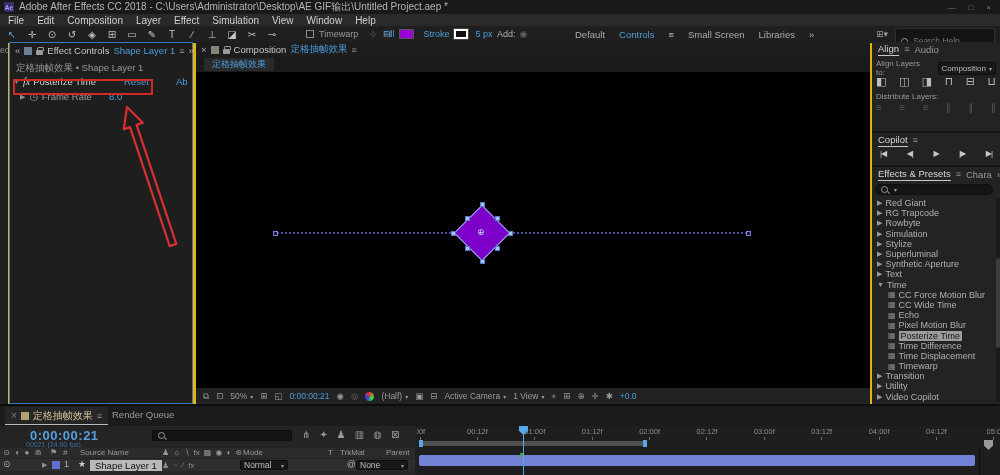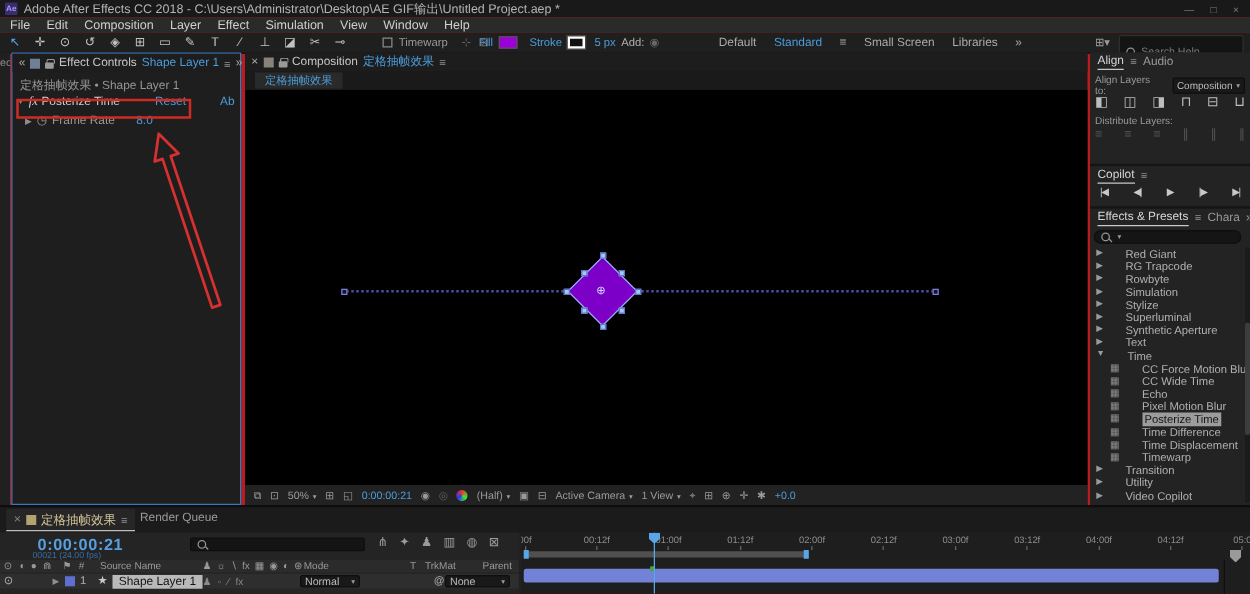--- a/index.html
+++ b/index.html
@@ -1,17 +1,17 @@
 <!DOCTYPE html>
 <html><head>
 <meta charset="utf-8">
 <style>
 *{margin:0;padding:0;box-sizing:border-box}
 html,body{background:#000}
-#app{position:relative;width:1000px;height:475px;background:#b91c1c;overflow:hidden;
+#app{position:relative;width:1000px;height:475px;background:#eab308;overflow:hidden;
      font-family:"Liberation Sans","DejaVu Sans",sans-serif;color:#b8b8b8;font-size:10px}
 .blue{color:#4b9ddb}
 .dim{color:#666}
 .grip{color:#8f8f8f;font-size:9px}
 .caret{font-size:6px;color:#9a9a9a;margin-left:3px}
 
 
 #titlebar{position:absolute;left:0;top:0;width:100%;height:14px;background:#191919;
   display:flex;align-items:center;gap:5px;padding:0 4px;font-size:10px;color:#b4b4b4;white-space:nowrap}
 #app-icon{width:10px;height:10px;background:#3a2d6e;color:#ac9cf5;font-size:6.5px;font-weight:bold;
@@ -87,21 +87,21 @@
 #align-icons{position:absolute;left:4px;top:33px;width:120px;display:flex;justify-content:space-between;font-size:11px;color:#bdbdbd}
 #dist-label{position:absolute;left:4px;top:50px;font-size:8px;color:#9a9a9a}
 #dist-icons{position:absolute;left:4px;top:60px;width:120px;display:flex;justify-content:space-between;font-size:10px;color:#555}
 .rdiv{position:absolute;left:0;width:128px;height:2px;background:#141414}
 #preview-sec{position:absolute;left:0;top:91px;width:128px;height:32px}
 #transport{position:absolute;left:8px;top:16px;width:112px;display:flex;justify-content:space-between;font-size:8px;color:#c8c8c8;letter-spacing:-1px}
 #fx-sec{position:absolute;left:0;top:125px;width:128px;height:237px}
 #fx-search{position:absolute;left:3px;top:17px;width:118px;height:11px;background:#151515;border:1px solid #0e0e0e;
   border-radius:6px;display:flex;align-items:center;gap:2px;padding:0 4px}
 #fx-tree{position:absolute;left:0;top:31px;width:124px;height:204px;overflow:hidden;font-size:9px;color:#b0b0b0}
-.tree-row{display:flex;gap:18px;height:10.2px;padding-left:5px;white-space:nowrap}
+.tree-row{display:flex;align-items:center;gap:3px;height:10.2px;padding-left:5px;white-space:nowrap}
 .tree-row .tree-icon{font-size:7px;color:#9a9a9a;flex:none}
 .tree-row.t-effect{padding-left:16px}
 .tree-row.t-effect .tree-icon{font-size:8px;color:#8f8f8f}
 .tree-row.selected .tree-label{background:#9c9c9c;color:#141414;padding:0 2px}
 #fx-scroll{position:absolute;right:0;top:31px;width:4px;height:204px;background:#1b1b1b}
 #fx-thumb{position:absolute;left:0;top:60px;width:4px;height:90px;background:#3d3d3d;border-radius:2px}
 
 
 #timeline{position:absolute;left:0;top:404px;width:1000px;height:71px;background:#212121;border-top:2px solid #0d0d0d}
 #tl-tabs{position:absolute;left:0;top:0;width:1000px;height:20px;background:#1b1b1b}
@@ -202,21 +202,21 @@
       <span id="stroke-swatch"></span>
       <span class="blue" style="margin-left:4px">5 px</span>
     </div>
     <div id="add-group">
       <span>Add:</span>
       <span class="dim">◉</span>
     </div>
     <div id="workspaces">
 
     <span>Default</span>
-        <span class="active">Standard</span>
+        <span class="active">Controls</span>
         <span>≡</span>
         <span>Small Screen</span>
         <span>Libraries</span>
         <span>»</span>
       </div>
     <span id="ws-icon">⊞▾</span>
     <div id="ws-search">
       <span class="mag"></span>
       <span>Search Help</span>
     </div>

